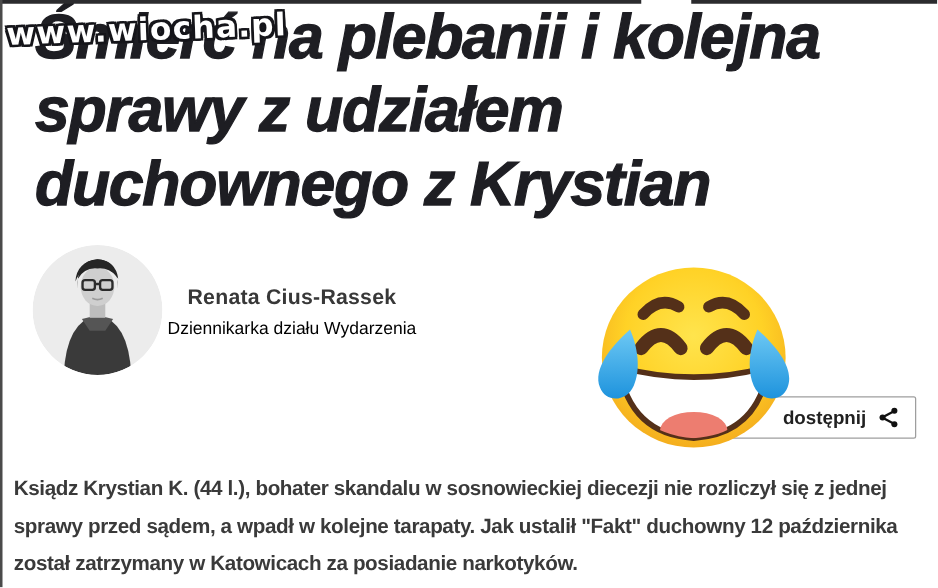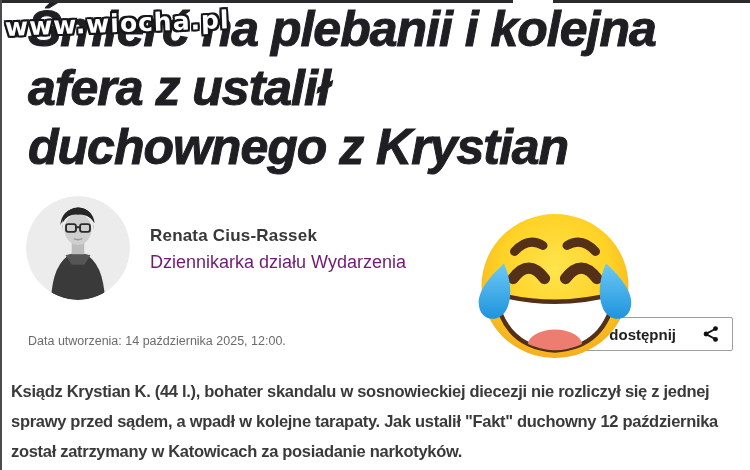--- a/index.html
+++ b/index.html
@@ -36,33 +36,33 @@
     color: #1e1e23;
     font-size: 50px; font-weight: 900; line-height: 59px; letter-spacing: -1px;
     -webkit-text-stroke: 1px #1e1e23;
   }
   .headline .hl { display: block; white-space: nowrap; font-style: italic; }
 
   
   .author { position: absolute; left: 26px; top: 196px; display: flex; align-items: center; z-index: 2; }
   .avatar { width: 104px; height: 104px; border-radius: 50%; overflow: hidden; display: block; flex: 0 0 auto; }
   .avatar svg { display: block; width: 100%; height: 100%; }
-  .author-meta { margin-left: 20px; padding-top: 2px; }
+  .author-meta { margin-left: 4px; padding-top: 2px; text-align: center; }
   .author-name { font-size: 17px; font-weight: bold; color: #383838; letter-spacing: 0.2px; }
-  .author-role { font-size: 18px; color: #701a75; margin-top: 6px; }
+  .author-role { font-size: 14px; color: #000000; margin-top: 6px; }
 
   
   .dateline { position: absolute; left: 28px; top: 334px; font-size: 12.5px; color: #6b6b6b; z-index: 2; }
 
   
   .share-btn {
     position: absolute; top: 317px; right: 17px; height: 34px; width: 148px;
     background: #ffffff; border: 1px solid #9e9e9e; border-radius: 2px;
     display: flex; align-items: center; justify-content: flex-end;
-    gap: 26px; padding: 0 12px 0 8px; cursor: pointer; z-index: 2;
+    gap: 9px; padding: 0 12px 0 8px; cursor: pointer; z-index: 2;
     font-family: "Liberation Sans", sans-serif;
   }
   .share-label { font-size: 15px; font-weight: 600; color: #212121; }
   .share-glyph { display: block; }
 
   
   .emoji-overlay { position: absolute; left: 469px; top: 211px; width: 172px; height: 150px; z-index: 5; }
   .emoji-overlay svg { display: block; width: 100%; height: 100%; }
 
   
@@ -78,21 +78,21 @@
 <div class="page">
 
   <div class="top-line seg-left"></div>
   <div class="top-line seg-right"></div>
   <div class="left-line"></div>
 
   <div class="watermark">www.wiocha.pl</div>
 
   <h1 class="headline">
     <span class="hl">Śmierć na plebanii i kolejna</span>
-    <span class="hl">afera z ustalił</span>
+    <span class="hl">sprawy z udziałem</span>
     <span class="hl">duchownego z Krystian</span>
   </h1>
 
   <div class="author">
     <span class="avatar">
       <svg viewBox="0 0 100 100">
         <defs>
           <clipPath id="avclip">
               <circle cx="50" cy="50" r="50"></circle>
             </clipPath>
@@ -117,21 +117,20 @@
           <path d="M46 41 Q50 43 54 41" fill="none" stroke="#9a9a9a" stroke-width="1.4"></path>
         </g>
       </svg>
     </span>
     <div class="author-meta">
       <div class="author-name">Renata Cius-Rassek</div>
       <div class="author-role">Dziennikarka działu Wydarzenia</div>
     </div>
   </div>
 
-  <div class="dateline">Data utworzenia: 14 października 2025, 12:00.</div>
 
   <button class="share-btn">
     <span class="share-label">dostępnij</span>
     <svg class="share-glyph" width="18" height="18" viewBox="0 0 20 20">
       <circle cx="15" cy="4" r="2.7" fill="#111"></circle>
       <circle cx="4.5" cy="10" r="2.7" fill="#111"></circle>
       <circle cx="15" cy="16" r="2.7" fill="#111"></circle>
       <line x1="5" y1="9.6" x2="14.6" y2="4.4" stroke="#111" stroke-width="2"></line>
       <line x1="5" y1="10.4" x2="14.6" y2="15.6" stroke="#111" stroke-width="2"></line>
     </svg>

